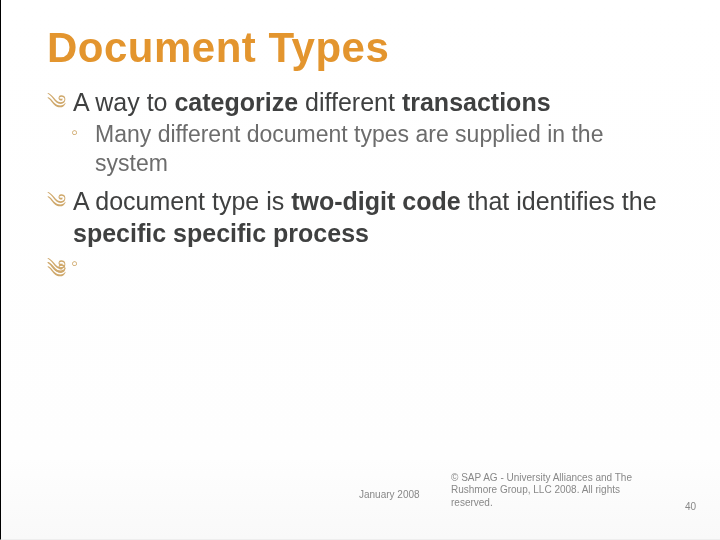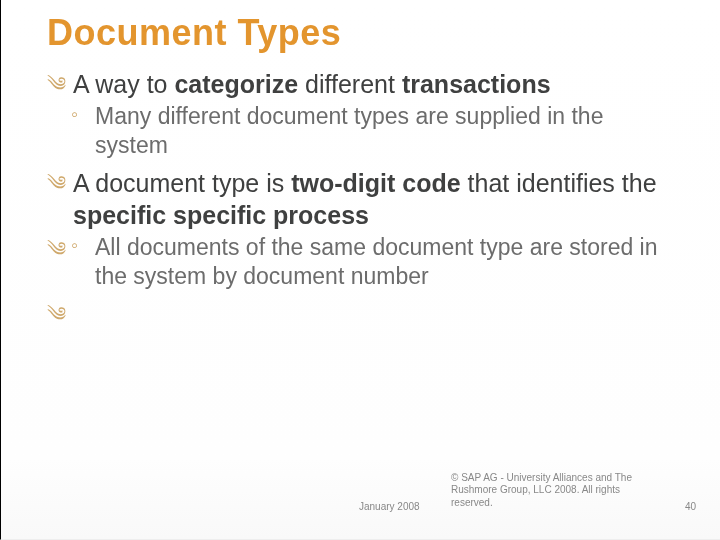--- a/index.html
+++ b/index.html
@@ -19,22 +19,22 @@
     position: relative;
     box-sizing: border-box;
     padding: 12px 38px 12px 46px;
     border-left: 1px solid #000;
     border-bottom: 1px solid #eee;
     background: linear-gradient(to bottom, #ffffff 0%, #fefefe 85%, #f9f9f9 100%);
   }
   .title {
     color: #e3952e;
     font-weight: bold;
-    font-size: 36px;
-    margin: 0 0 14px 0;
+    font-size: 42px;
+    margin: 12px 0 14px 0;
     letter-spacing: 0.5px;
   }
   .content {
     font-size: 25px;
     line-height: 1.28;
     color: #3f4040;
   }
   .item {
     position: relative;
     padding-left: 26px;
@@ -66,21 +66,21 @@
   b.hl1 { color: #3f4040; font-weight: bold; }
   .footer {
     position: absolute;
     bottom: 26px;
     right: 44px;
     left: 300px;
     font-size: 10px;
     color: #888;
     line-height: 1.25;
   }
-  .footer .date { position:absolute; left:58px; bottom:0; }
+  .footer .date { position:absolute; left:58px; bottom:12px; }
   .footer .copy { position:absolute; left:150px; bottom:4px; width: 200px;}
   .footer .page { position:absolute; right:-20px; bottom:0; }
 </style>
 </head>
 <body>
 
 <div class="slide">
 
   <div class="title">Document Types</div>
 
@@ -100,21 +100,20 @@
       <span class="bullet">༄</span>
       <span>A document type is </span><b class="hl1">two-digit code</b><span> that identifies the </span><b class="hl1">specific specific process</b>
     </div>
 
     <div class="item">
       <span class="bullet">༄</span>
     </div>
 
     <div class="sub">
       <span class="bullet">◦</span>
-      <span>All documents of the same document type are stored in the system by document number</span>
     </div>
 
     <div class="item">
       <span class="bullet">༄</span>
     </div>
 
   </div>
 
   <div class="footer">
     <span class="date">January 2008</span>

